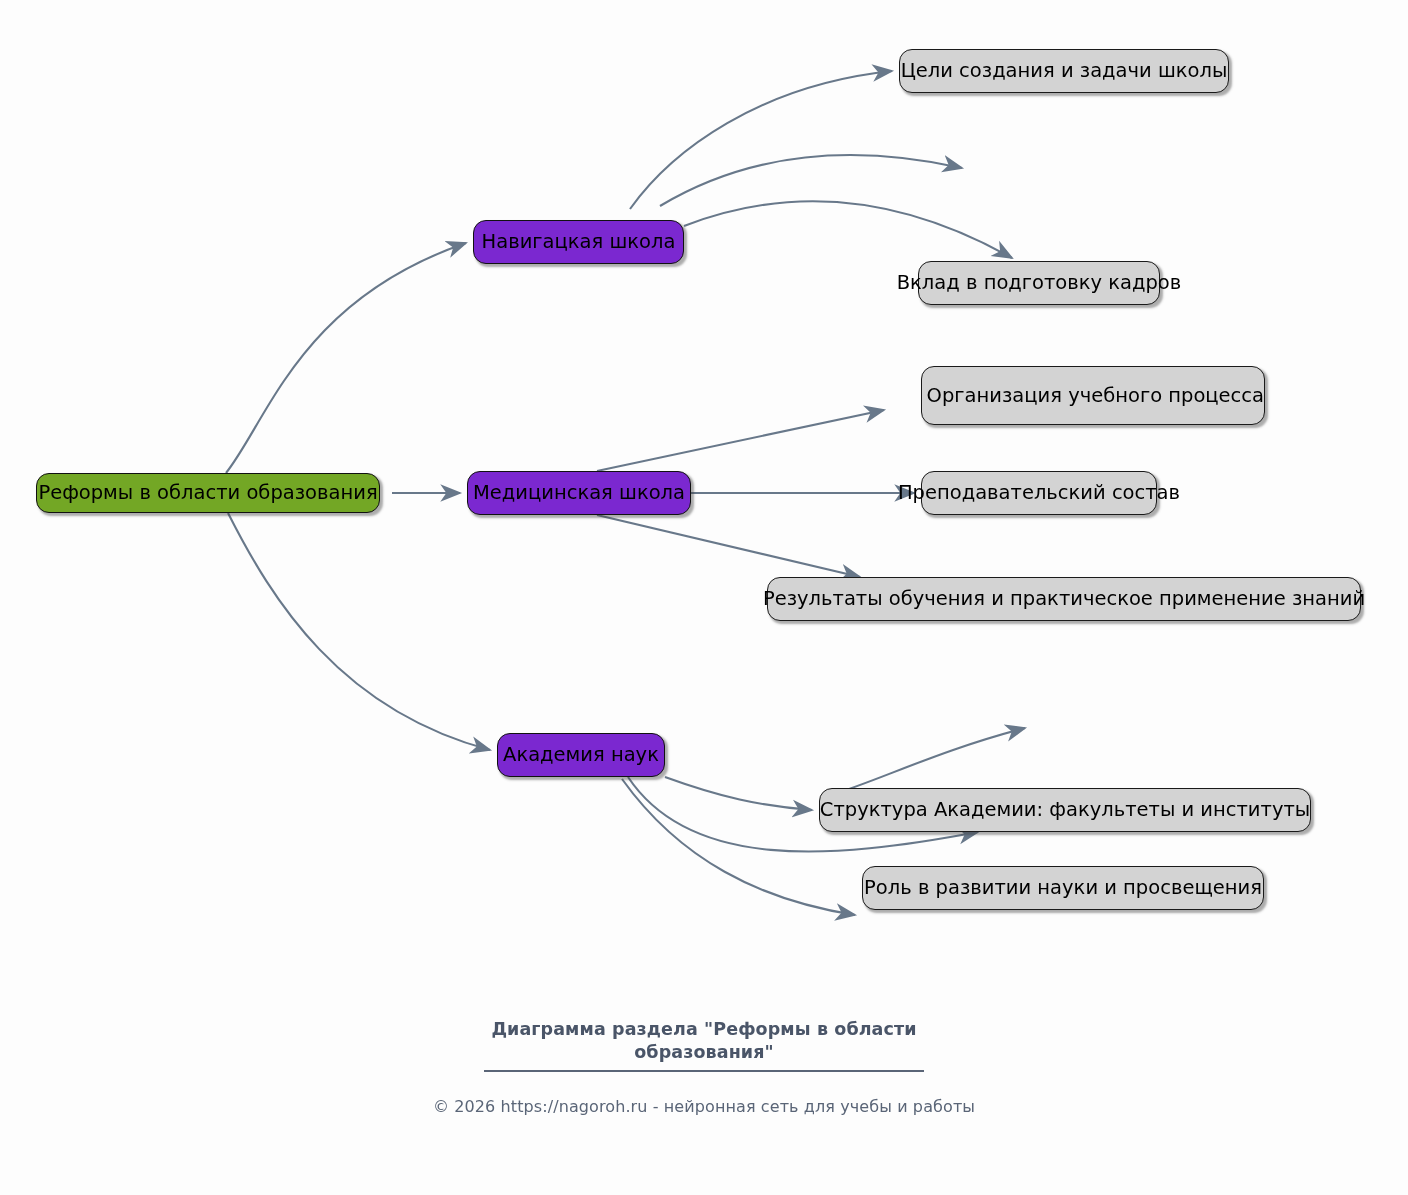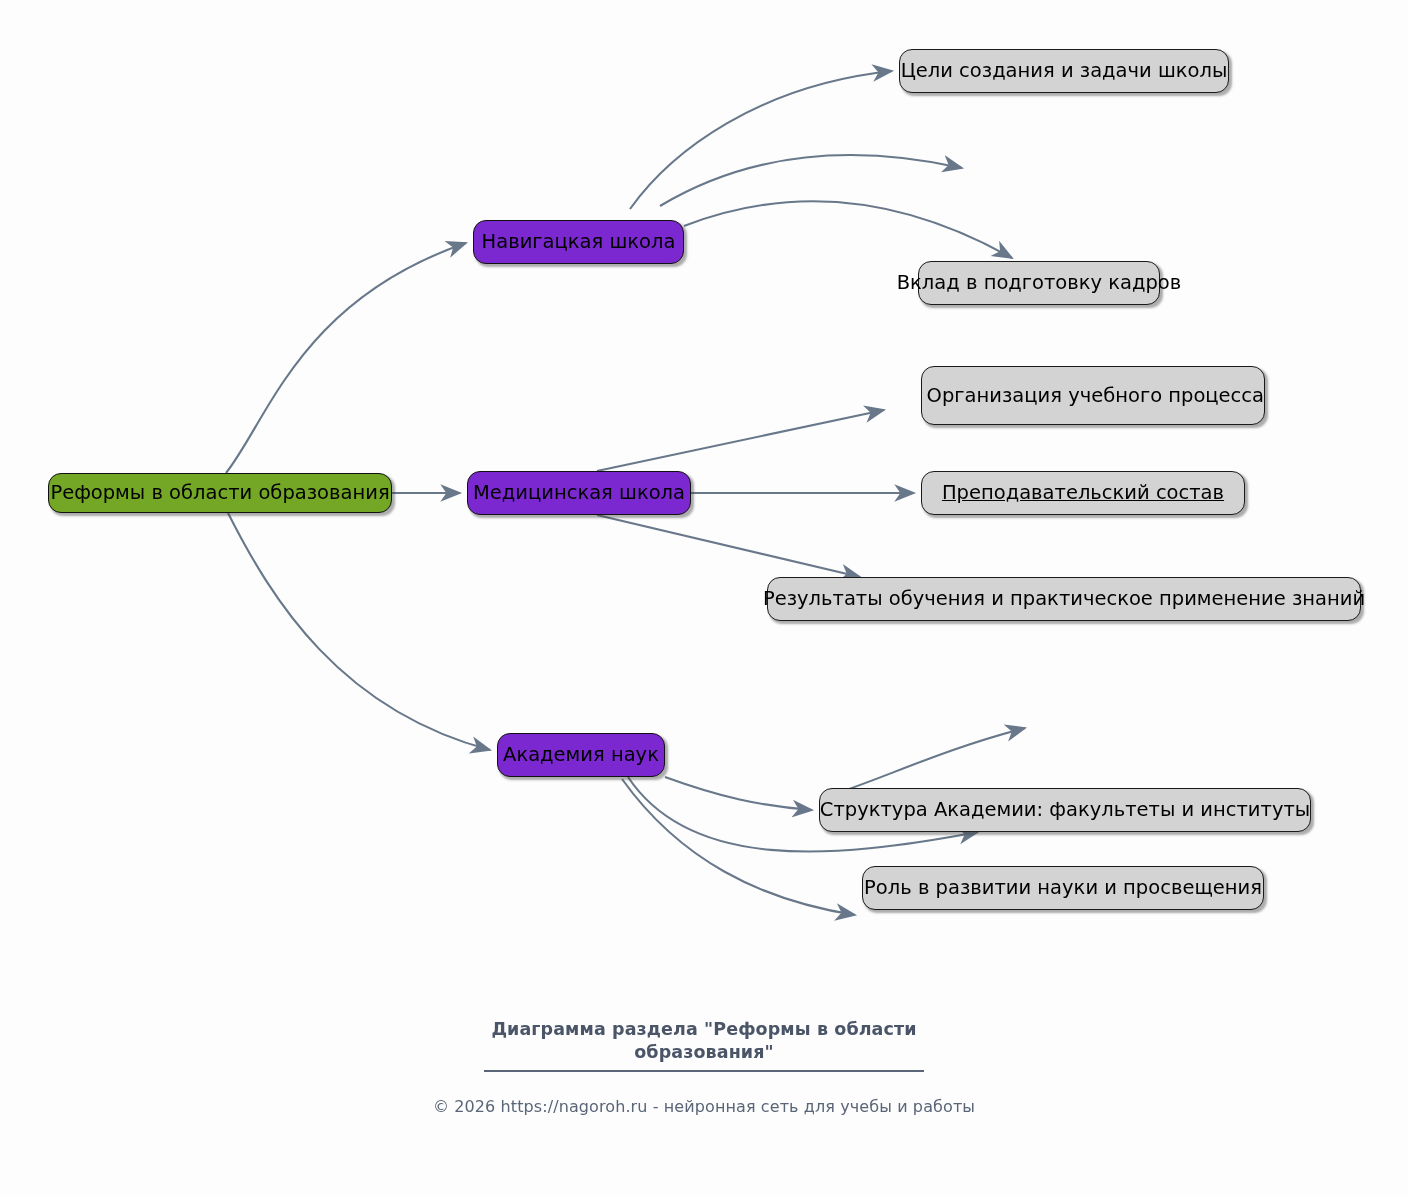--- a/index.html
+++ b/index.html
@@ -121,41 +121,41 @@
       <path d="M 831,795 C 880,780 940,750 1025,728"></path>
 
       <path d="M 665,777 C 720,797 760,806 812,810"></path>
 
       <path d="M 628,777 C 690,870 830,860 978,832"></path>
 
       <path d="M 622,779 C 680,860 760,900 855,915"></path>
     </g>
   </svg>
 
-  <div class="node root" style="left:48px; top:473px; width:344px; height:40px;">
+  <div class="node root" style="left:36px; top:473px; width:344px; height:40px;">
     <span>Реформы в области образования</span>
   </div>
 
   <div class="node branch" style="left:473px; top:220px; width:211px; height:44px;">
     <span>Навигацкая школа</span>
   </div>
   <div class="node leaf" style="left:899px; top:49px; width:330px; height:44px;">
     <span>Цели создания и задачи школы</span>
   </div>
   <div class="node leaf" style="left:918px; top:261px; width:242px; height:44px;">
     <span>Вклад в подготовку кадров</span>
   </div>
 
   <div class="node branch" style="left:467px; top:471px; width:224px; height:44px;">
     <span>Медицинская школа</span>
   </div>
   <div class="node leaf" style="left:921px; top:366px; width:344px; height:59px;justify-content:flex-end;">
     <span>Организация учебного процесса</span>
   </div>
-  <div class="node leaf" style="left:921px; top:471px; width:324px; height:44px;text-decoration:underline;">
+  <div class="node leaf" style="left:921px; top:471px; width:236px; height:44px;">
     <span>Преподавательский состав</span>
   </div>
   <div class="node leaf" style="left:767px; top:577px; width:594px; height:44px;">
     <span>Результаты обучения и практическое применение знаний</span>
   </div>
 
   <div class="node branch" style="left:497px; top:733px; width:168px; height:44px;">
     <span>Академия наук</span>
   </div>
   <div class="node leaf" style="left:819px; top:788px; width:492px; height:44px;align-items:center;">

